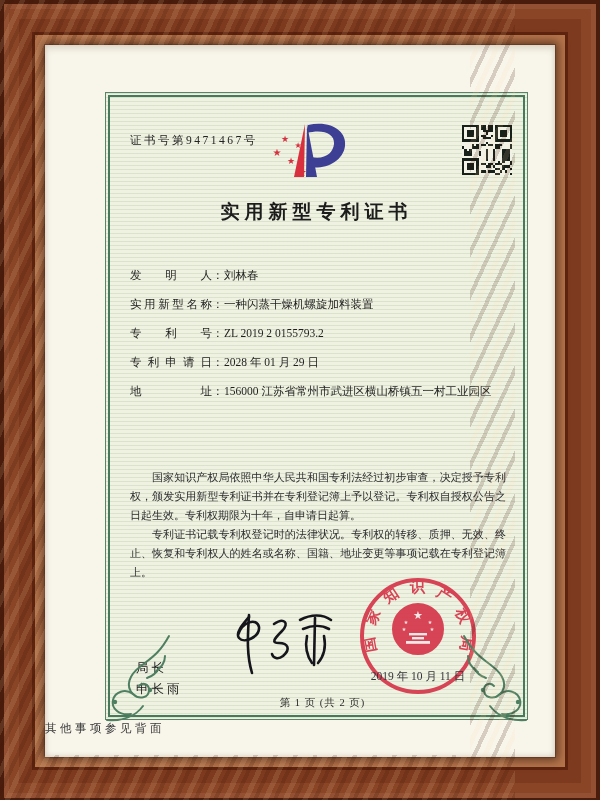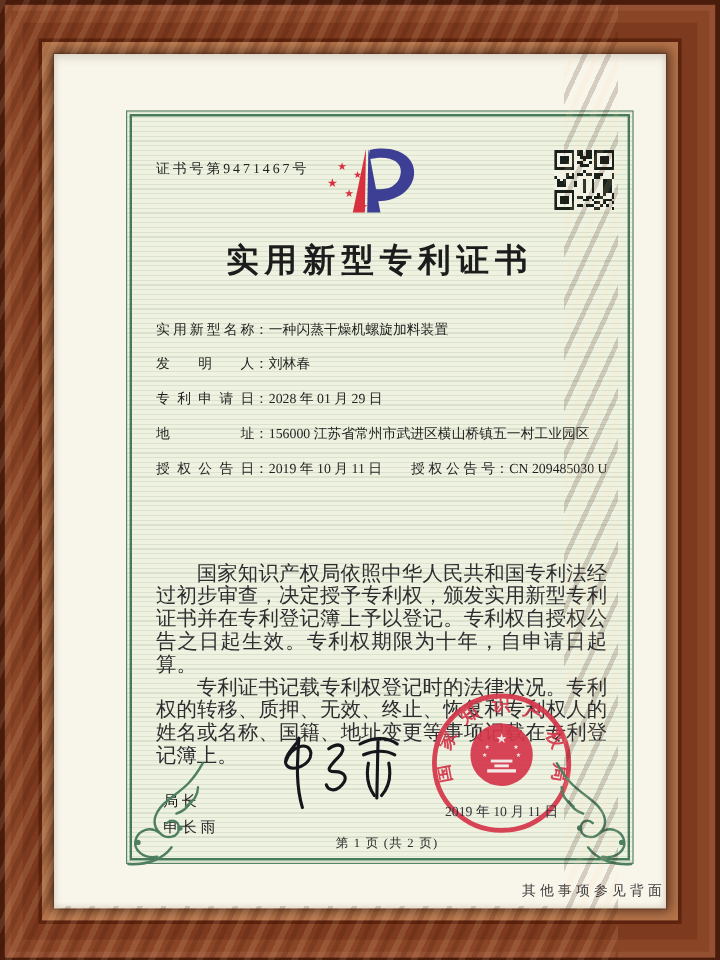--- a/index.html
+++ b/index.html
@@ -39,49 +39,49 @@
   .cert::before { content:""; position:absolute; inset:2px;
     border:2px solid #477a5a; pointer-events:none; }
 
   .cert-number { position:absolute; left:24px; top:40px; font-size:11.5px;
     letter-spacing:2.5px; color:#222; }
 
   .logo { position:absolute; left:152px; top:26px; width:96px; height:66px; }
   .qr { position:absolute; left:356px; top:32px; width:50px; height:50px; }
 
   .cert-title { position:absolute; left:0; right:0; top:106px; text-align:center;
-    font-size:27px; font-weight:bold; letter-spacing:5px; color:#1c1c1c; }
+    font-size:19px; font-weight:bold; letter-spacing:5px; color:#1c1c1c; }
 
   .fields { position:absolute; left:24px; right:18px; top:168px; font-size:11.5px; color:#1f1f1f; }
   .frow { height:29px; line-height:29px; white-space:nowrap; }
   .flabel { display:inline-block; width:82px; text-align:justify; text-align-last:justify; vertical-align:top; }
   .fcolon { display:inline-block; width:12px; }
   .pair2 { margin-left:24px; }
   .pair2 .flabel { width:70px; }
 
-  .paras { position:absolute; left:24px; right:21px; top:375px; font-size:17px;
+  .paras { position:absolute; left:24px; right:21px; top:375px; font-size:11px;
     line-height:19px; color:#2d2d30; text-align:justify; }
   .paras p { text-indent:2em; margin:0; }
 
   .director { position:absolute; left:30px; top:565px; font-size:12.5px;
     letter-spacing:3px; line-height:21px; color:#1b1b1b;
     font-family:"Liberation Sans","DejaVu Sans",sans-serif; }
 
   .signature { position:absolute; left:106px; top:510px; width:136px; height:80px; }
 
   .seal { position:absolute; left:247px; top:478px; width:130px; height:130px; opacity:.93; }
 
   .page-info { position:absolute; left:12px; right:0; top:603px; text-align:center;
     font-size:10.5px; letter-spacing:1px; color:#2a2a2a; }
 
   .ornament { position:absolute; bottom:-3px; width:72px; height:90px; }
   .ornament.left  { left:-3px; }
   .ornament.right { right:-3px; transform:scaleX(-1); }
 
-  .footer-note { position:absolute; left:0; right:0; top:690px; text-align:right;
+  .footer-note { position:absolute; left:0; right:0; top:676px; text-align:left;
     font-size:11.5px; letter-spacing:3.5px; color:#3a3a3a; }
 </style>
 </head>
 <body>
 
 <div class="scene">
   <div class="frame-grain"></div>
 
   <div class="paper">
 
@@ -105,33 +105,33 @@
         <path d="M0 0h7v7h-7z M14 0h7v7h-7z M0 14h7v7h-7z" fill="#18201a"></path>
         <path d="M1 1h5v5h-5z M15 1h5v5h-5z M1 15h5v5h-5z" fill="#f2f3e6"></path>
         <path d="M2 2h3v3h-3z M16 2h3v3h-3z M2 16h3v3h-3z" fill="#18201a"></path>
         <path d="M8 0h1v1h-1zM9 0h1v1h-1zM11 0h1v1h-1zM12 0h1v1h-1zM8 1h1v1h-1zM9 1h1v1h-1zM11 1h1v1h-1zM12 1h1v1h-1zM9 2h1v1h-1zM10 2h1v1h-1zM11 2h1v1h-1zM12 2h1v1h-1zM10 3h1v1h-1zM8 4h1v1h-1zM9 4h1v1h-1zM12 4h1v1h-1zM9 5h1v1h-1zM10 5h1v1h-1zM11 5h1v1h-1zM10 7h1v1h-1zM4 8h1v1h-1zM6 8h1v1h-1zM8 8h1v1h-1zM9 8h1v1h-1zM11 8h1v1h-1zM12 8h1v1h-1zM14 8h1v1h-1zM15 8h1v1h-1zM16 8h1v1h-1zM20 8h1v1h-1zM0 9h1v1h-1zM4 9h1v1h-1zM5 9h1v1h-1zM6 9h1v1h-1zM14 9h1v1h-1zM15 9h1v1h-1zM20 9h1v1h-1zM1 10h1v1h-1zM3 10h1v1h-1zM10 10h1v1h-1zM13 10h1v1h-1zM17 10h1v1h-1zM18 10h1v1h-1zM19 10h1v1h-1zM1 11h1v1h-1zM2 11h1v1h-1zM3 11h1v1h-1zM7 11h1v1h-1zM10 11h1v1h-1zM13 11h1v1h-1zM17 11h1v1h-1zM18 11h1v1h-1zM19 11h1v1h-1zM1 12h1v1h-1zM2 12h1v1h-1zM3 12h1v1h-1zM7 12h1v1h-1zM10 12h1v1h-1zM13 12h1v1h-1zM17 12h1v1h-1zM18 12h1v1h-1zM19 12h1v1h-1zM10 13h1v1h-1zM13 13h1v1h-1zM17 13h1v1h-1zM18 13h1v1h-1zM19 13h1v1h-1zM10 14h1v1h-1zM13 14h1v1h-1zM17 14h1v1h-1zM18 14h1v1h-1zM19 14h1v1h-1zM15 15h1v1h-1zM17 15h1v1h-1zM20 15h1v1h-1zM8 16h1v1h-1zM9 16h1v1h-1zM11 16h1v1h-1zM12 16h1v1h-1zM14 16h1v1h-1zM15 16h1v1h-1zM16 16h1v1h-1zM20 16h1v1h-1zM10 17h1v1h-1zM11 17h1v1h-1zM13 17h1v1h-1zM17 17h1v1h-1zM18 17h1v1h-1zM19 17h1v1h-1zM14 18h1v1h-1zM15 18h1v1h-1zM17 18h1v1h-1zM20 18h1v1h-1zM8 19h1v1h-1zM9 19h1v1h-1zM11 19h1v1h-1zM12 19h1v1h-1zM13 19h1v1h-1zM16 19h1v1h-1zM18 19h1v1h-1zM14 20h1v1h-1zM15 20h1v1h-1zM20 20h1v1h-1z" fill="#18201a"></path>
       </svg>
 
       <div class="cert-title">实用新型专利证书</div>
 
       <div class="fields">
         <div class="frow">
+          <span class="flabel">发明人</span><span class="fcolon">：</span><span class="fvalue">刘林春</span>
+        </div>
+        <div class="frow">
           <span class="flabel">实用新型名称</span><span class="fcolon">：</span><span class="fvalue">一种闪蒸干燥机螺旋加料装置</span>
         </div>
         <div class="frow">
-          <span class="flabel">发明人</span><span class="fcolon">：</span><span class="fvalue">刘林春</span>
+          <span class="flabel">专利号</span><span class="fcolon">：</span><span class="fvalue">ZL 2019 2 0155793.2</span>
         </div>
         <div class="frow">
           <span class="flabel">专利申请日</span><span class="fcolon">：</span><span class="fvalue">2028 年 01 月 29 日</span>
         </div>
         <div class="frow">
           <span class="flabel">地址</span><span class="fcolon">：</span><span class="fvalue">156000 江苏省常州市武进区横山桥镇五一村工业园区</span>
-        </div>
-        <div class="frow">
-          <span class="flabel">授权公告日</span><span class="fcolon">：</span><span class="fvalue">2019 年 10 月 11 日</span><span class="pair2"><span class="flabel">授权公告号</span><span class="fcolon">：</span><span class="fvalue">CN 209485030 U</span></span>
         </div>
       </div>
 
       <div class="paras">
         <p>国家知识产权局依照中华人民共和国专利法经过初步审查，决定授予专利权，颁发实用新型专利证书并在专利登记簿上予以登记。专利权自授权公告之日起生效。专利权期限为十年，自申请日起算。</p>
         <p>专利证书记载专利权登记时的法律状况。专利权的转移、质押、无效、终止、恢复和专利权人的姓名或名称、国籍、地址变更等事项记载在专利登记簿上。</p>
       </div>
 
       <div class="director">
         <div>局长</div>

